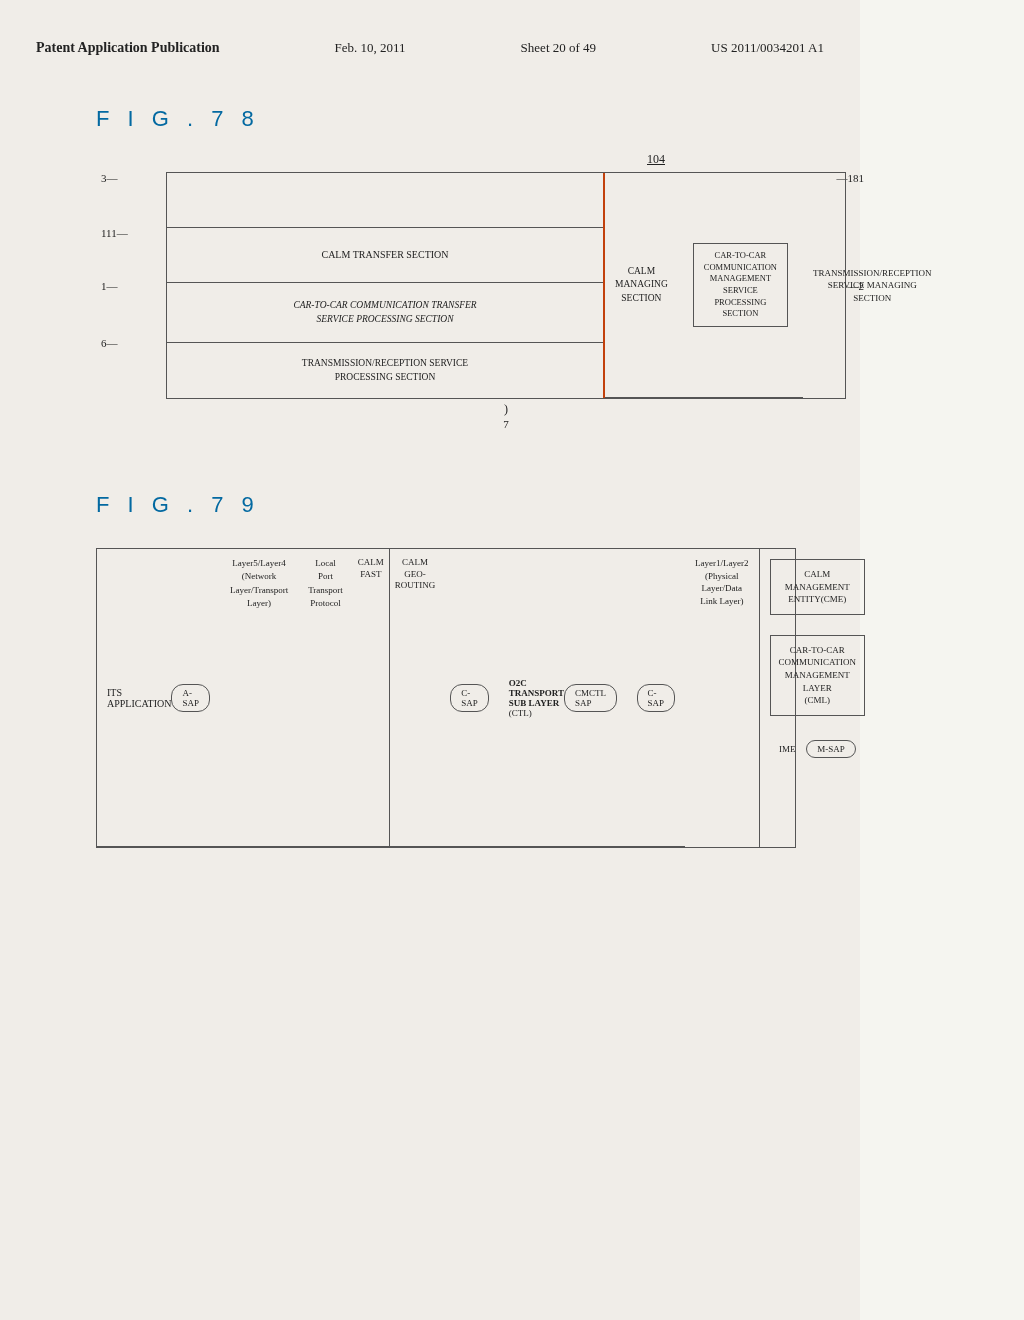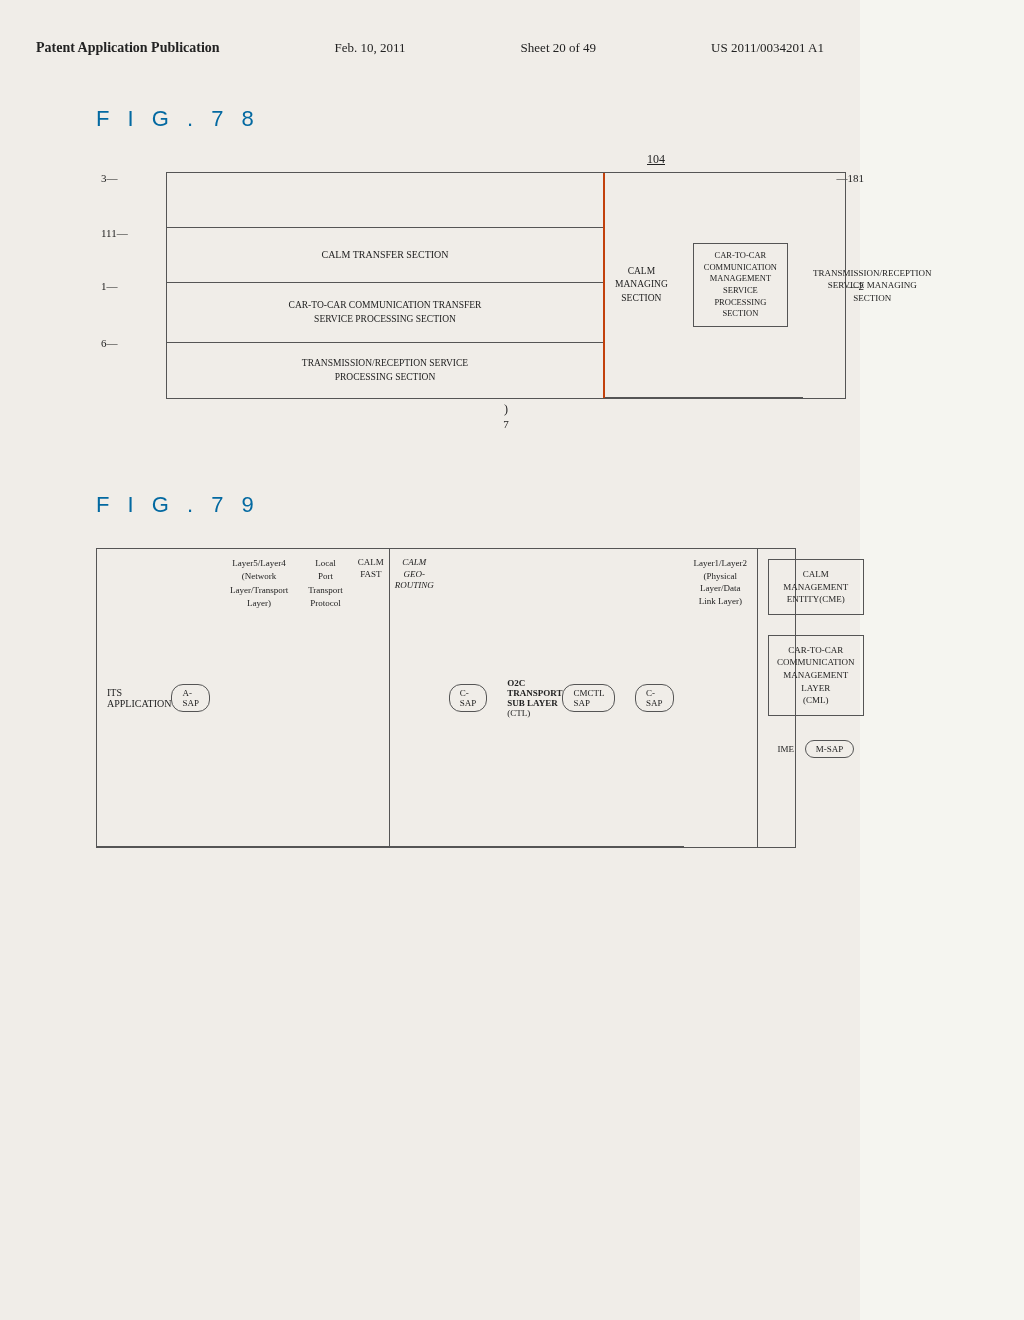--- a/index.html
+++ b/index.html
@@ -166,21 +166,20 @@
       flex: 1;
       border-right: 1px solid #555;
       padding: 8px 5px;
       font-size: 9px;
       text-align: center;
       line-height: 1.3;
       text-transform: uppercase;
     }
     .fig79-half:last-child {
       border-right: none;
-      font-style: italic;
     }
     .fig79-layer1-row {
       padding: 8px 10px;
       font-size: 9px;
       text-align: center;
       line-height: 1.4;
     }
     .fig79-right-box {
       border: 1px solid #555;
       padding: 8px;
@@ -230,21 +229,21 @@
 
         <div class="fig78-left">
 
           <div class="fig78-cell" style="min-height:55px;"></div>
 
           <div class="fig78-cell" style="min-height:55px;">
             <span>CALM TRANSFER SECTION</span>
           </div>
 
           <div class="fig78-cell" style="min-height:60px;">
-            <span style="font-size:9.5px;">CAR-TO-CAR COMMUNICATION TRANSFER<br>SERVICE PROCESSING SECTION</span>
+            <span style="font-size:9.5px;font-style:italic;">CAR-TO-CAR COMMUNICATION TRANSFER<br>SERVICE PROCESSING SECTION</span>
           </div>
 
           <div class="fig78-cell" style="min-height:55px; border-bottom:none;">
             <span style="font-size:9.5px;">TRANSMISSION/RECEPTION SERVICE<br>PROCESSING SECTION</span>
           </div>
         </div>
 
         <div class="fig78-right">
 
           <div class="fig78-right-cell fig78-right-top" style="min-height:110px;">

